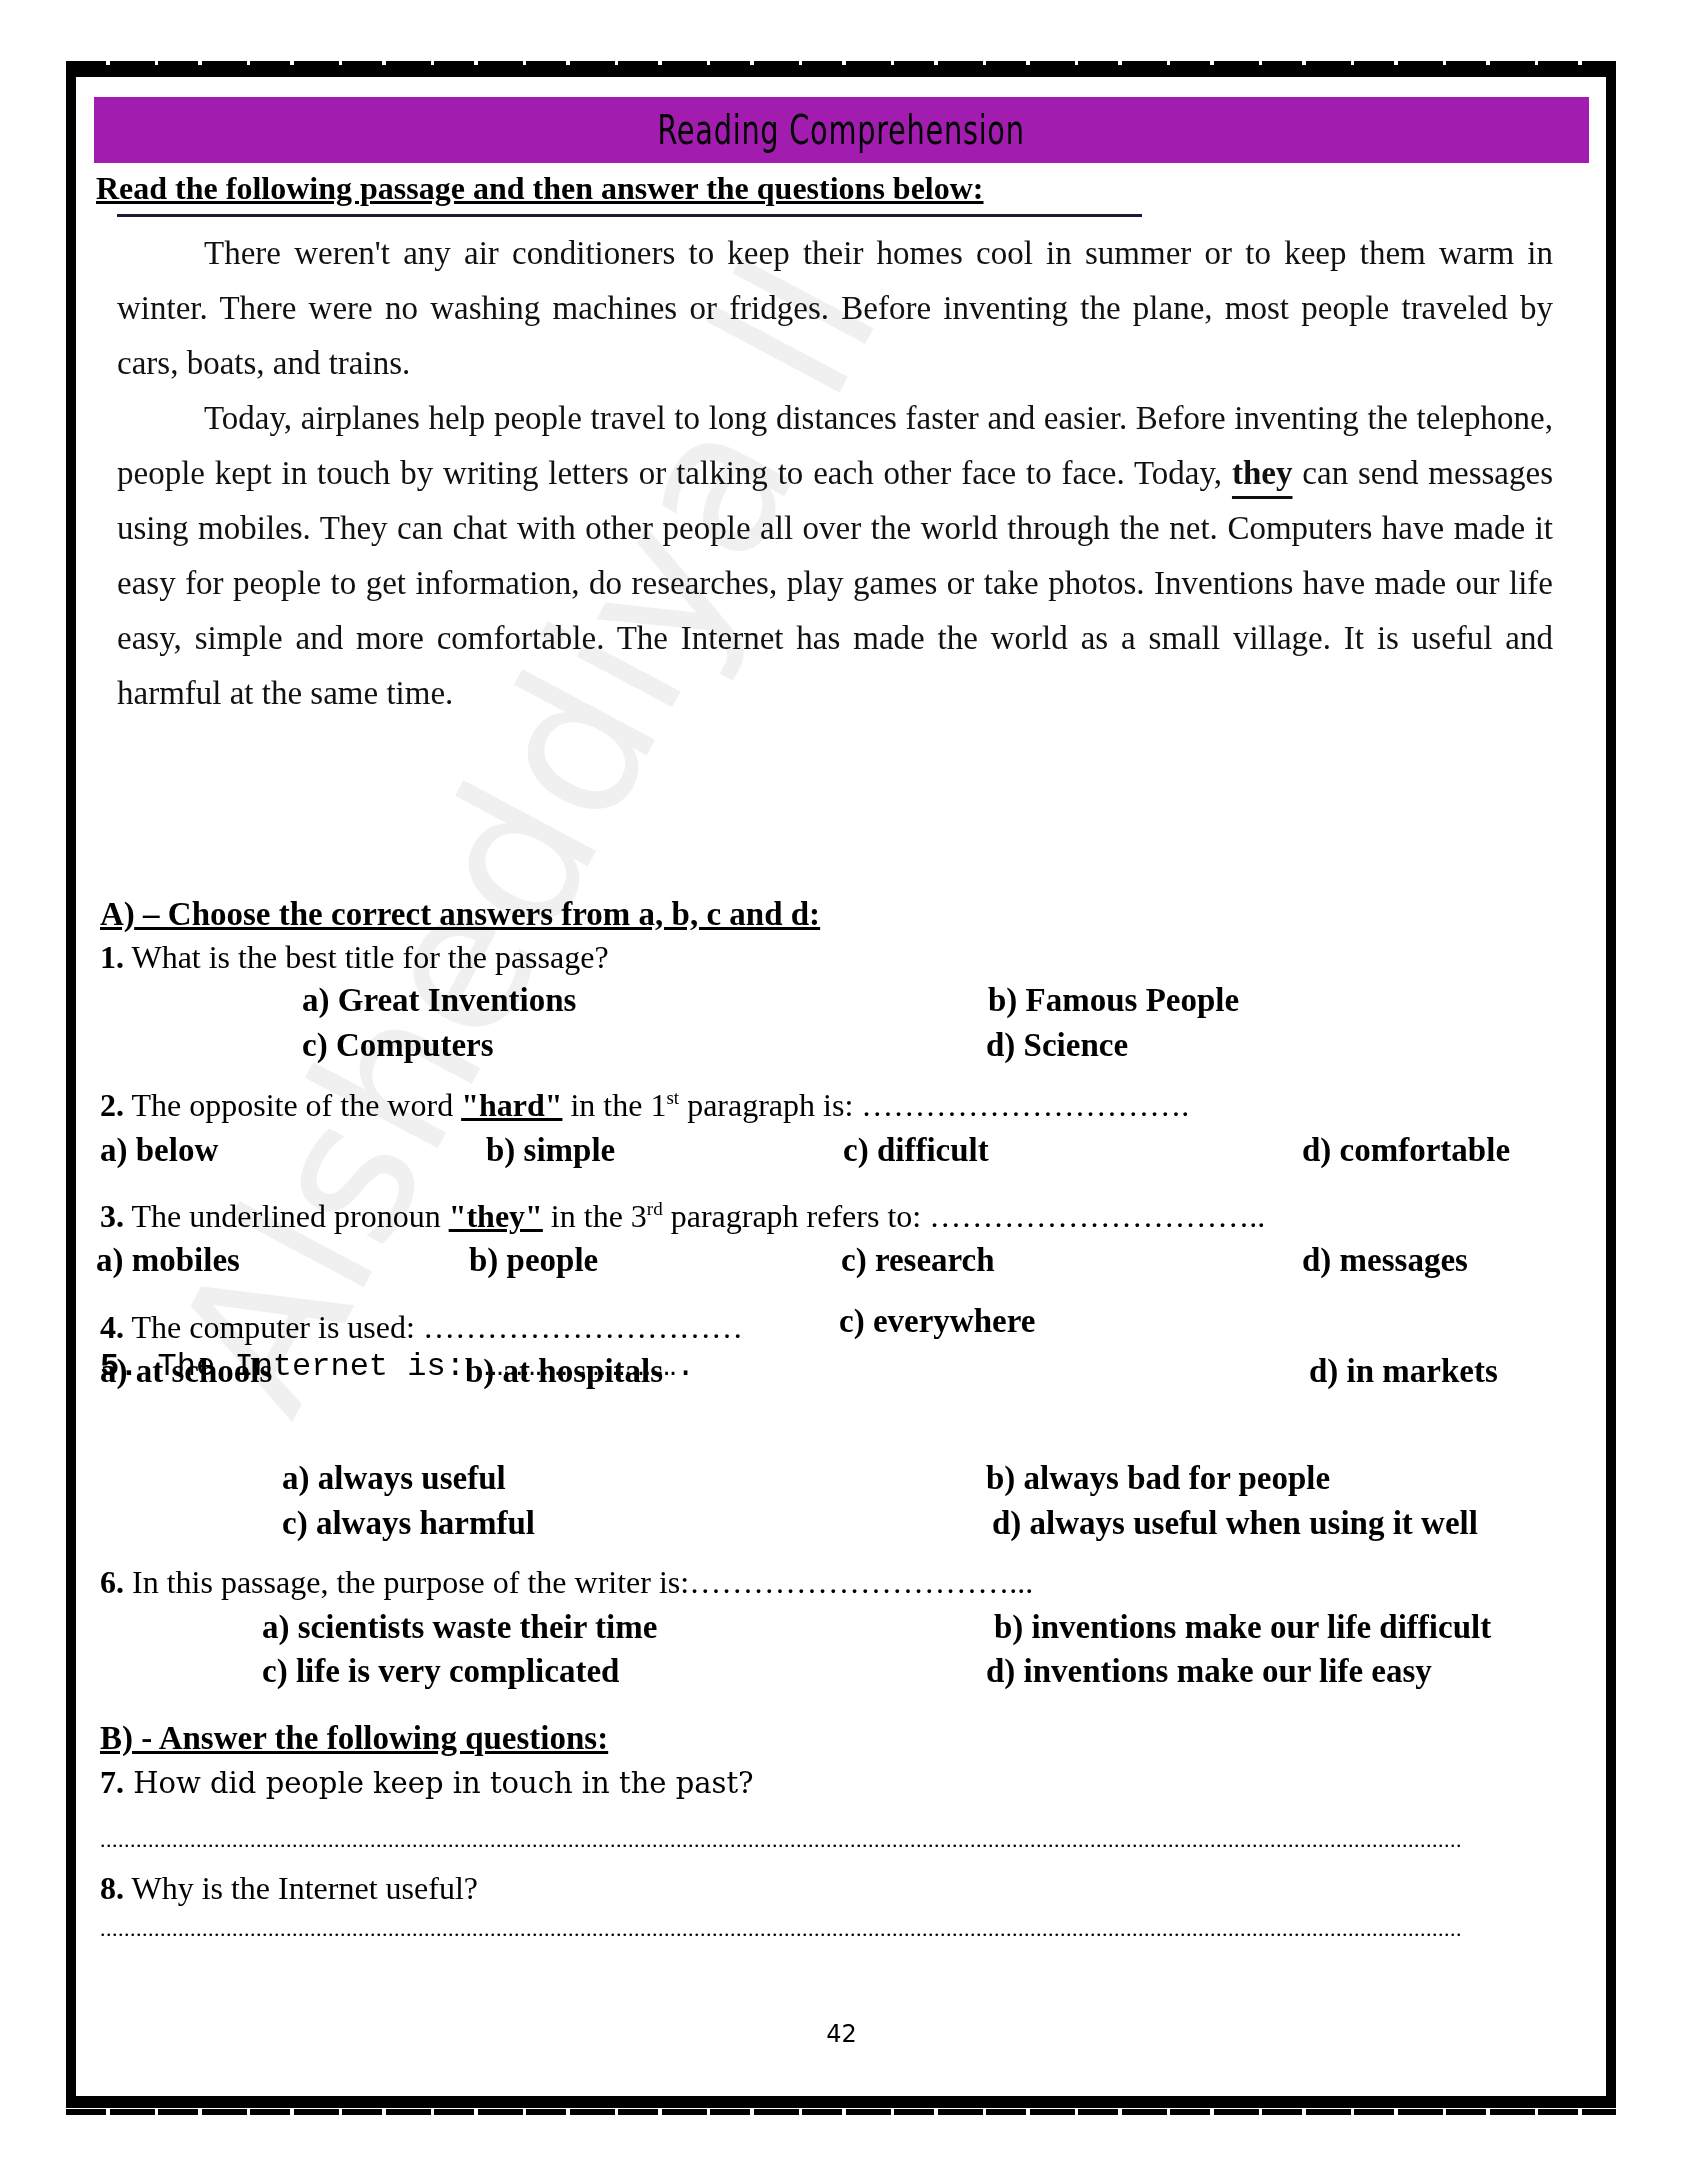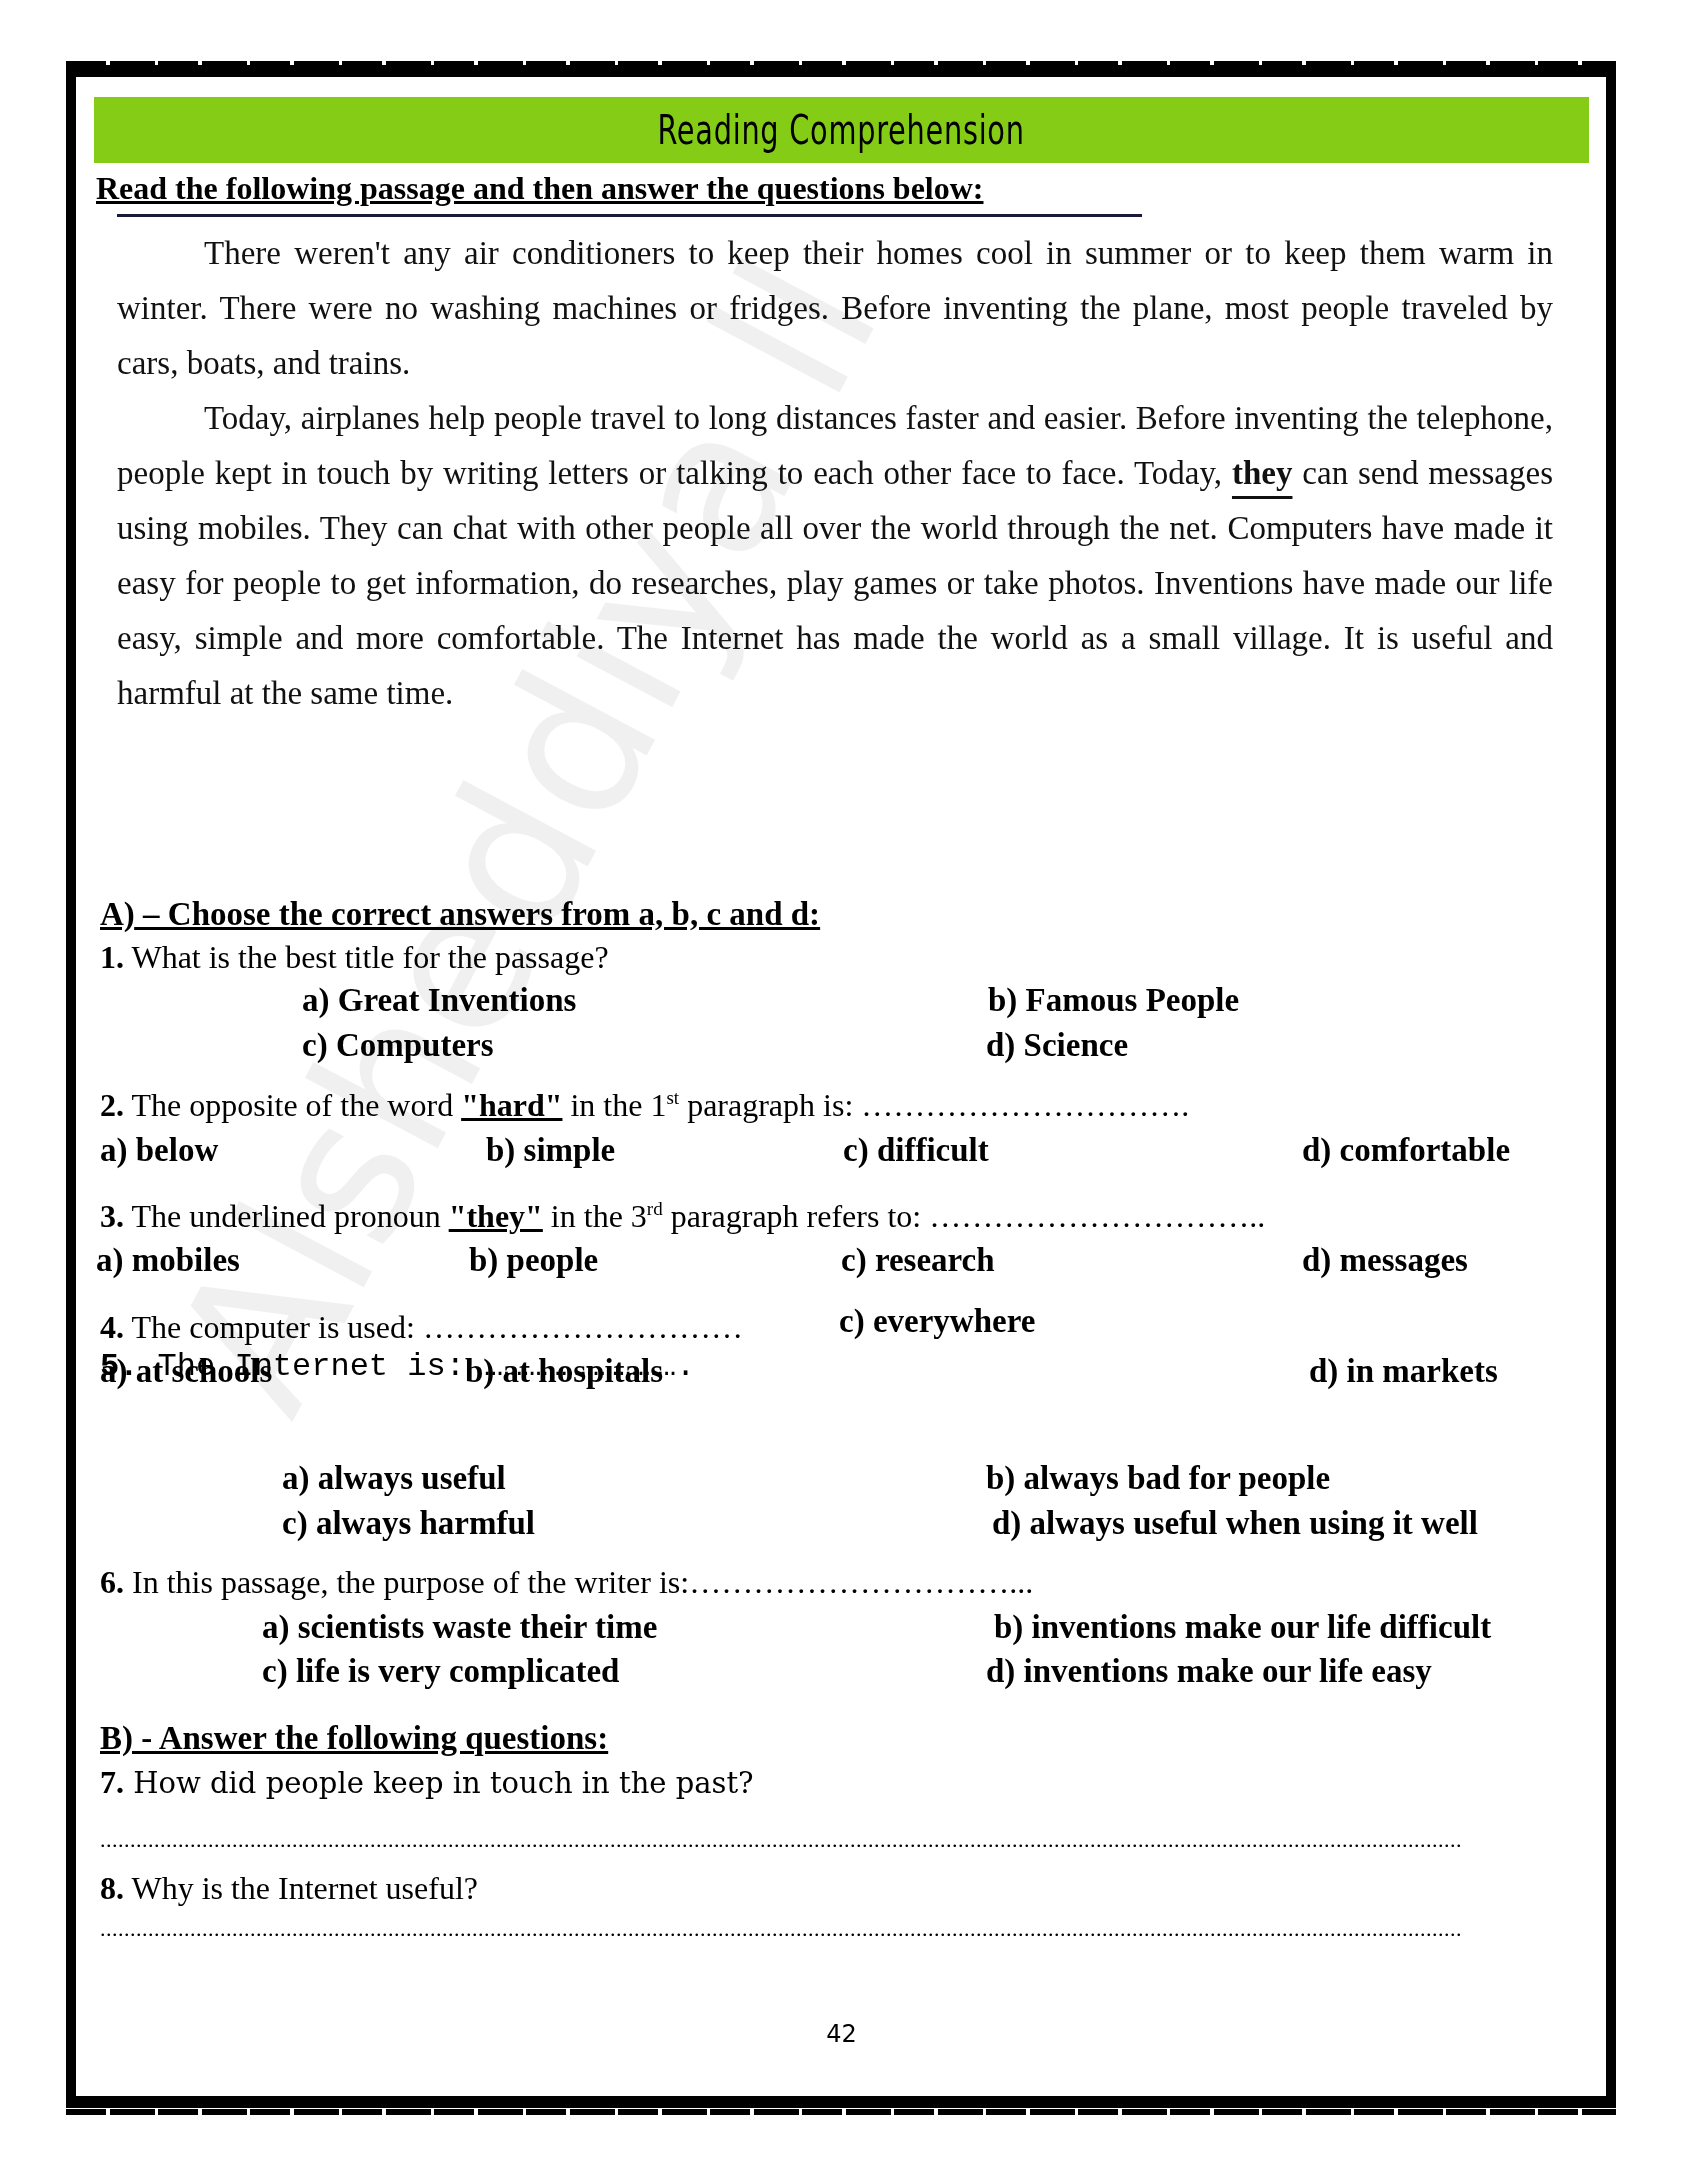--- a/index.html
+++ b/index.html
@@ -1,21 +1,21 @@
 <!DOCTYPE html>
 <html><head>
 <meta charset="utf-8">
 <style>
   html, body { margin:0; padding:0; background:#fff; }
   body { width:1683px; height:2178px; position:relative; overflow:hidden; font-family:"Liberation Serif", serif; color:#000; }
   .frame { position:absolute; left:66px; top:65px; width:1550px; height:2043px; box-sizing:border-box; border:10px solid #000; border-top-width:12px; border-bottom-width:12px; }
   .frame-rough-top, .frame-rough-bottom { position:absolute; left:66px; width:1550px; height:6px; background:repeating-linear-gradient(90deg,#000 0 40px,transparent 40px 44px,#000 44px 89px,transparent 89px 92px); }
   .frame-rough-top { top:61px; }
   .frame-rough-bottom { top:2109px; }
-  .title-bar { position:absolute; left:94px; top:97px; width:1495px; height:66px; background:#84cc16; display:flex; align-items:center; justify-content:center; }
+  .title-bar { position:absolute; left:94px; top:97px; width:1495px; height:66px; background:#a21caf; display:flex; align-items:center; justify-content:center; }
   .title-text { font-family:"DejaVu Sans", sans-serif; font-size:40px; transform:scaleX(0.72); letter-spacing:1px; }
   .abs { position:absolute; white-space:nowrap; }
   .instr { left:96px; top:170px; font-size:32px; font-weight:bold; text-decoration:underline; }
   .instr-rule { position:absolute; left:117px; top:214px; width:1025px; height:3px; background:#1a1a3a; }
   .passage { position:absolute; left:117px; top:226px; width:1436px; font-size:33px; line-height:55px; color:#111; text-align:justify; }
   .passage p { margin:0; text-indent:87px; }
   .passage .kw { font-weight:bold; text-decoration:underline; text-decoration-thickness:3px; text-underline-offset:12px; }
   .sec { font-size:33px; font-weight:bold; text-decoration:underline; left:100px; }
   .q { font-size:32px; left:100px; }
   .q b { font-weight:bold; }

